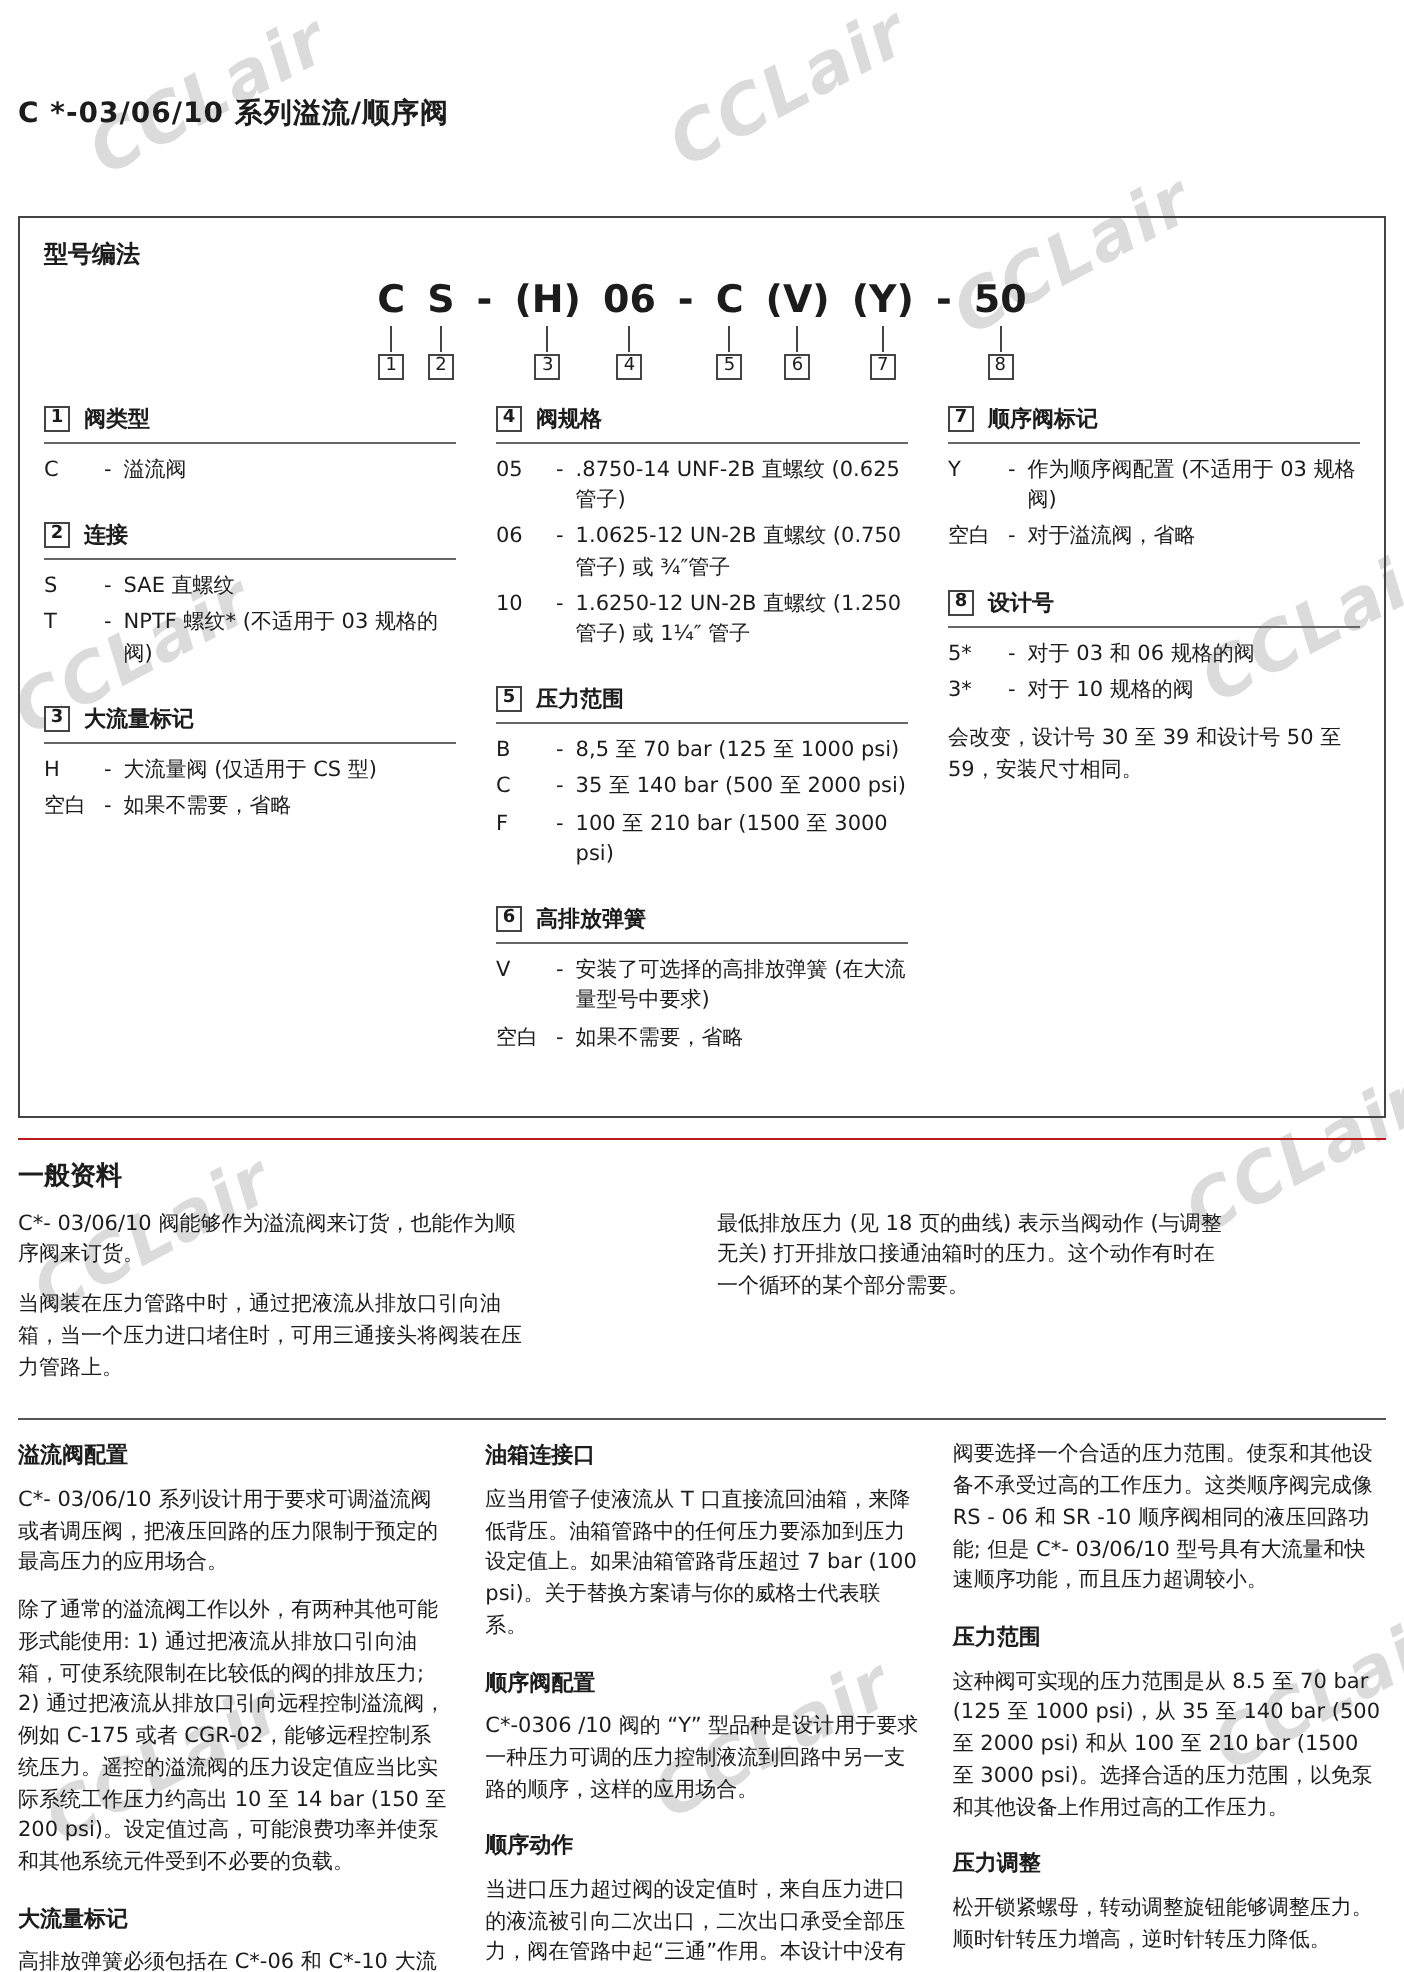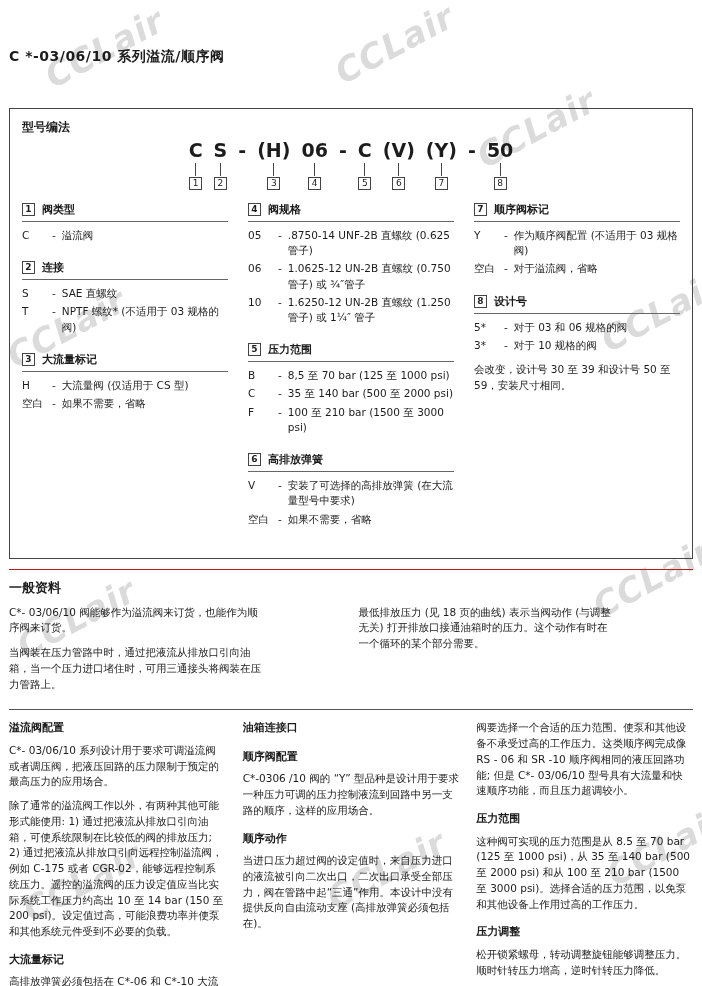--- a/index.html
+++ b/index.html
@@ -341,20 +341,21 @@
         <div>
           <h3 class="first">溢流阀配置</h3>
           <p>C*- 03/06/10 系列设计用于要求可调溢流阀或者调压阀，把液压回路的压力限制于预定的最高压力的应用场合。</p>
           <p>除了通常的溢流阀工作以外，有两种其他可能形式能使用: 1) 通过把液流从排放口引向油箱，可使系统限制在比较低的阀的排放压力; 2) 通过把液流从排放口引向远程控制溢流阀，例如 C-175 或者 CGR-02，能够远程控制系统压力。遥控的溢流阀的压力设定值应当比实际系统工作压力约高出 10 至 14 bar (150 至 200 psi)。设定值过高，可能浪费功率并使泵和其他系统元件受到不必要的负载。</p>
           <h3>大流量标记</h3>
           <p>高排放弹簧必须包括在 C*-06 和 C*-10 大流量的型号中，大流量选项不适用于 CS-03。</p>
         </div>
 
         <div>
           <h3 class="first">油箱连接口</h3>
+          <p>应当用管子使液流从 T 口直接流回油箱，来降低背压。油箱管路中的任何压力要添加到压力设定值上。如果油箱管路背压超过 7 bar (100 psi)。关于替换方案请与你的威格士代表联系。</p>
           <h3>顺序阀配置</h3>
           <p>C*-0306 /10 阀的 “Y” 型品种是设计用于要求一种压力可调的压力控制液流到回路中另一支路的顺序，这样的应用场合。</p>
           <h3>顺序动作</h3>
           <p>当进口压力超过阀的设定值时，来自压力进口的液流被引向二次出口，二次出口承受全部压力，阀在管路中起“三通”作用。本设计中没有提供反向自由流动支座 (高排放弹簧必须包括在)。</p>
         </div>
 
         <div>
           <p>阀要选择一个合适的压力范围。使泵和其他设备不承受过高的工作压力。这类顺序阀完成像 RS - 06 和 SR -10 顺序阀相同的液压回路功能; 但是 C*- 03/06/10 型号具有大流量和快速顺序功能，而且压力超调较小。</p>
           <h3>压力范围</h3>
           <p>这种阀可实现的压力范围是从 8.5 至 70 bar (125 至 1000 psi)，从 35 至 140 bar (500 至 2000 psi) 和从 100 至 210 bar (1500 至 3000 psi)。选择合适的压力范围，以免泵和其他设备上作用过高的工作压力。</p>

